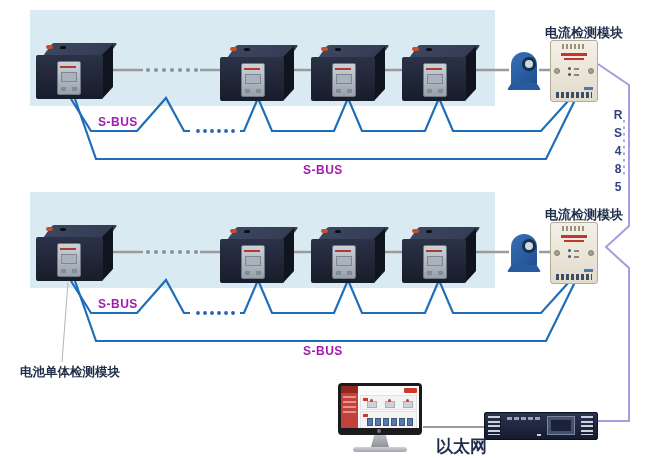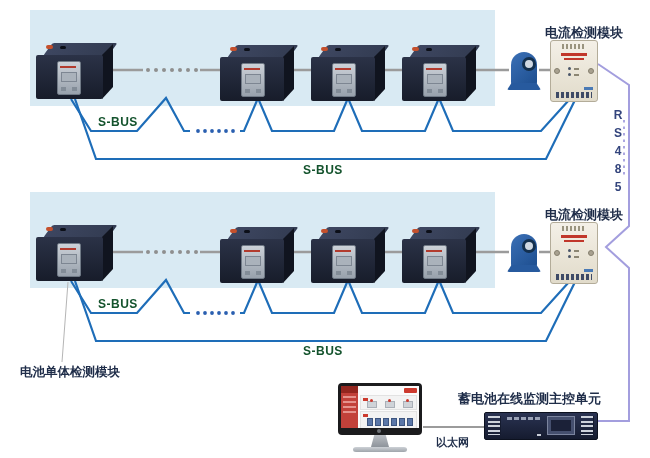--- a/index.html
+++ b/index.html
@@ -49,21 +49,21 @@
   .mod .r2 { position:absolute; left:13px; top:17px; width:20px; height:2px; background:#c1372b; }
   .mod .led-row { position:absolute; left:17px; width:12px; height:3px; display:flex; gap:3px; }
   .mod .led-row i { width:3px; height:3px; background:#4a5568; border-radius:50%; }
   .mod .led-row b { width:5px; height:2px; background:#8c8673; margin-top:1px; }
   .mod .screw { position:absolute; width:4px; height:4px; background:#a8a190; border:1px solid #857f6e; border-radius:50%; }
   .mod .tb-bot { position:absolute; left:5px; bottom:3px; width:36px; height:6px;
     background:repeating-linear-gradient(90deg,#3e4a66 0 3px,transparent 3px 5px); }
   .mod .tag { position:absolute; right:4px; bottom:11px; width:9px; height:3px; background:#4a7ab5; }
   
   .lbl { position:absolute; color:#1f2d49; font-weight:bold; z-index:4; white-space:nowrap; }
-  .sbus { position:absolute; color:#14532d; font-weight:bold; font-size:12px; z-index:4; letter-spacing:0.5px; }
+  .sbus { position:absolute; color:#a21caf; font-weight:bold; font-size:12px; z-index:4; letter-spacing:0.5px; }
   .rs485 { position:absolute; left:611px; top:106px; z-index:4; color:#33447c;
     font-weight:bold; font-size:12px; line-height:18px; text-align:center; width:14px; }
   
   .unit { position:absolute; left:484px; top:412px; width:112px; height:26px; z-index:3;
     background:linear-gradient(180deg,#2a3352,#151b2f); border:1px solid #0c111f; border-radius:2px; }
   .unit .vent { position:absolute; top:3px; width:13px; height:19px;
     background:repeating-linear-gradient(180deg,#cdd2db 0 2px,transparent 2px 4.6px);
     box-shadow:inset -7px 0 0 -6px #151b2f; }
   .unit .txt { position:absolute; left:22px; top:4px; width:34px; height:3px;
     background:repeating-linear-gradient(90deg,#9aa2b6 0 5px,transparent 5px 7px); }
@@ -334,22 +334,21 @@
 
   <div class="rs485">
     <div>R</div>
     <div>S</div>
     <div>4</div>
     <div>8</div>
     <div>5</div>
   </div>
 
   <div class="lbl" style="left:20px; top:364px; font-size:12.5px;">电池单体检测模块</div>
-  <div class="lbl" style="left:458px; top:390px; font-size:13px;">蓄电池在线监测主控单元</div>
-  <div class="lbl" style="left:436px; top:435px; font-size:11px;">以太网</div>
+  <div class="lbl" style="left:436px; top:435px; font-size:17px;">以太网</div>
 
   <div class="imac">
     <div class="body">
       <div class="screen">
         <div class="snav">
             <div class="hd"></div>
             <div class="it"></div>
             <div class="it"></div>
             <div class="it"></div>
             <div class="it"></div>

